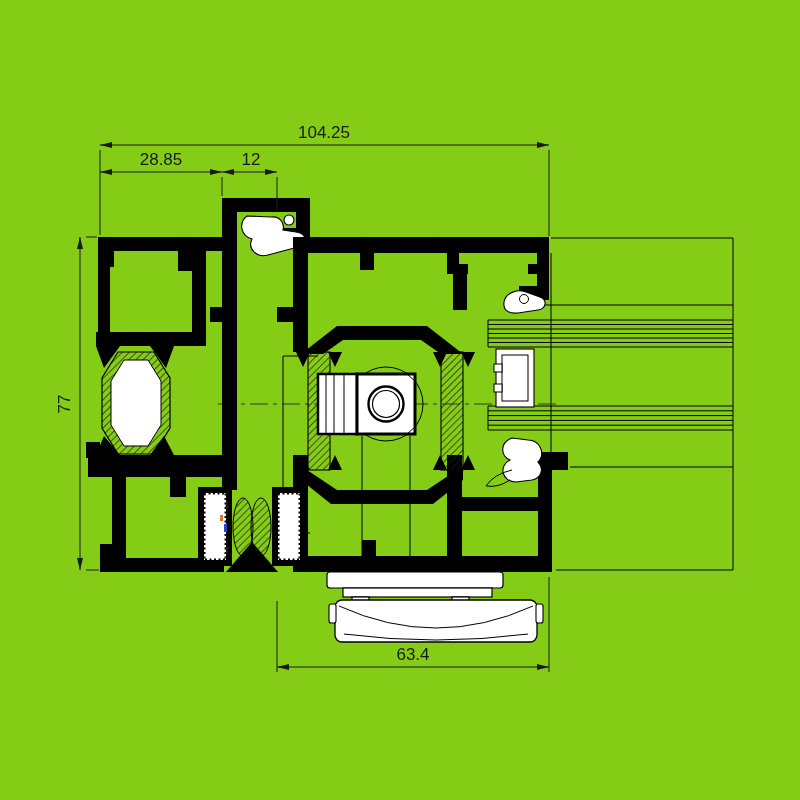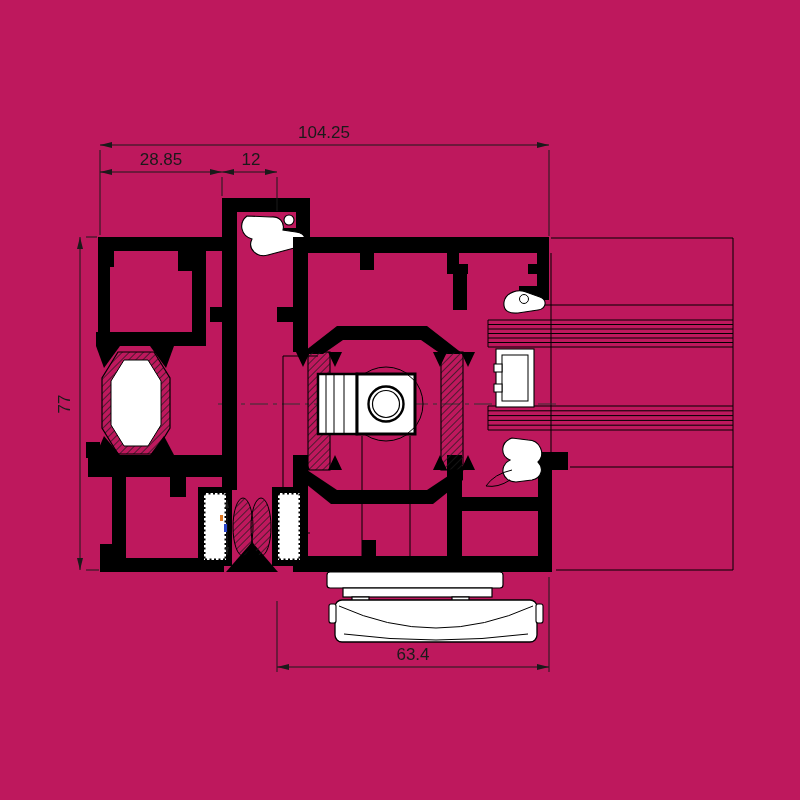--- a/index.html
+++ b/index.html
@@ -1,16 +1,16 @@
 <!DOCTYPE html>
 <html><head>
 <meta charset="utf-8">
 <style>
   html,body{margin:0;padding:0;background:#ffffff;}
-  .canvas{width:800px;height:800px;position:relative;background:#be185d;overflow:hidden;}
+  .canvas{width:800px;height:800px;position:relative;background:#84cc16;overflow:hidden;}
   svg{display:block;}
   text{font-family:"Liberation Sans", sans-serif; fill:#1a1a1a;}
   .dimtxt{font-size:17px;}
   .thin{stroke:#000;stroke-width:1;fill:none;}
   .dimline{stroke:#1a1a1a;stroke-width:1;fill:none;}
   .blackfill{fill:#000;stroke:none;}
   .outline{stroke:#000;fill:#fff;}
 </style>
 </head>
 <body>

